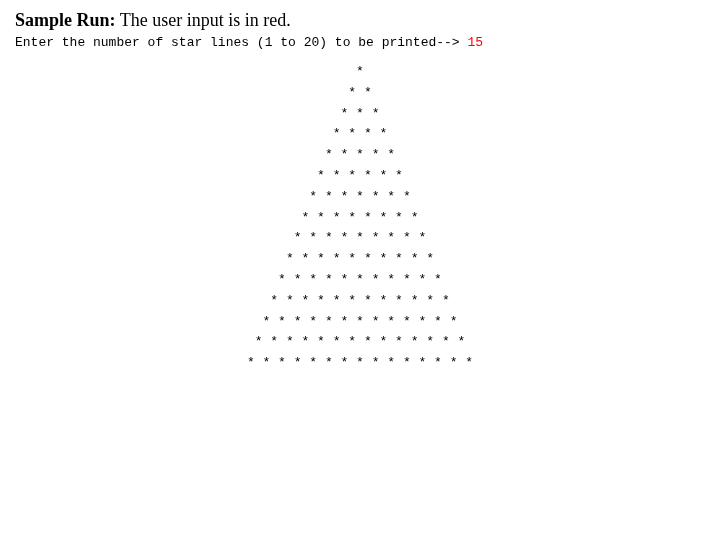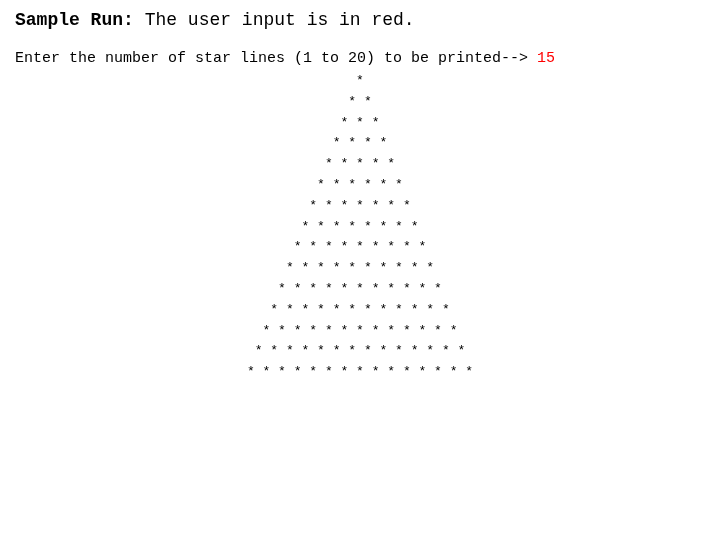--- a/index.html
+++ b/index.html
@@ -8,32 +8,32 @@
       box-sizing: border-box;
     }
     body {
       background: #ffffff;
       font-family: 'Courier New', Courier, monospace;
       padding: 10px 15px;
       width: 720px;
       min-height: 540px;
     }
     #title {
-      font-family: Liberation Mono, monospace;
+      font-family: Liberation Serif, serif;
       font-size: 18px;
       font-weight: normal;
-      margin-bottom: 20px;
+      margin-bottom: 4px;
     }
     #title strong {
       font-weight: bold;
     }
     #prompt-line {
-      font-size: 15px;
+      font-size: 13px;
       color: #000000;
-      margin-bottom: 4px;
+      margin-bottom: 12px;
       font-family: 'Courier New', Courier, monospace;
     }
     #user-input {
       color: #ff0000;
     }
     #star-display {
       font-size: 13px;
       line-height: 1.6;
       text-align: center;
       font-family: 'Courier New', Courier, monospace;

